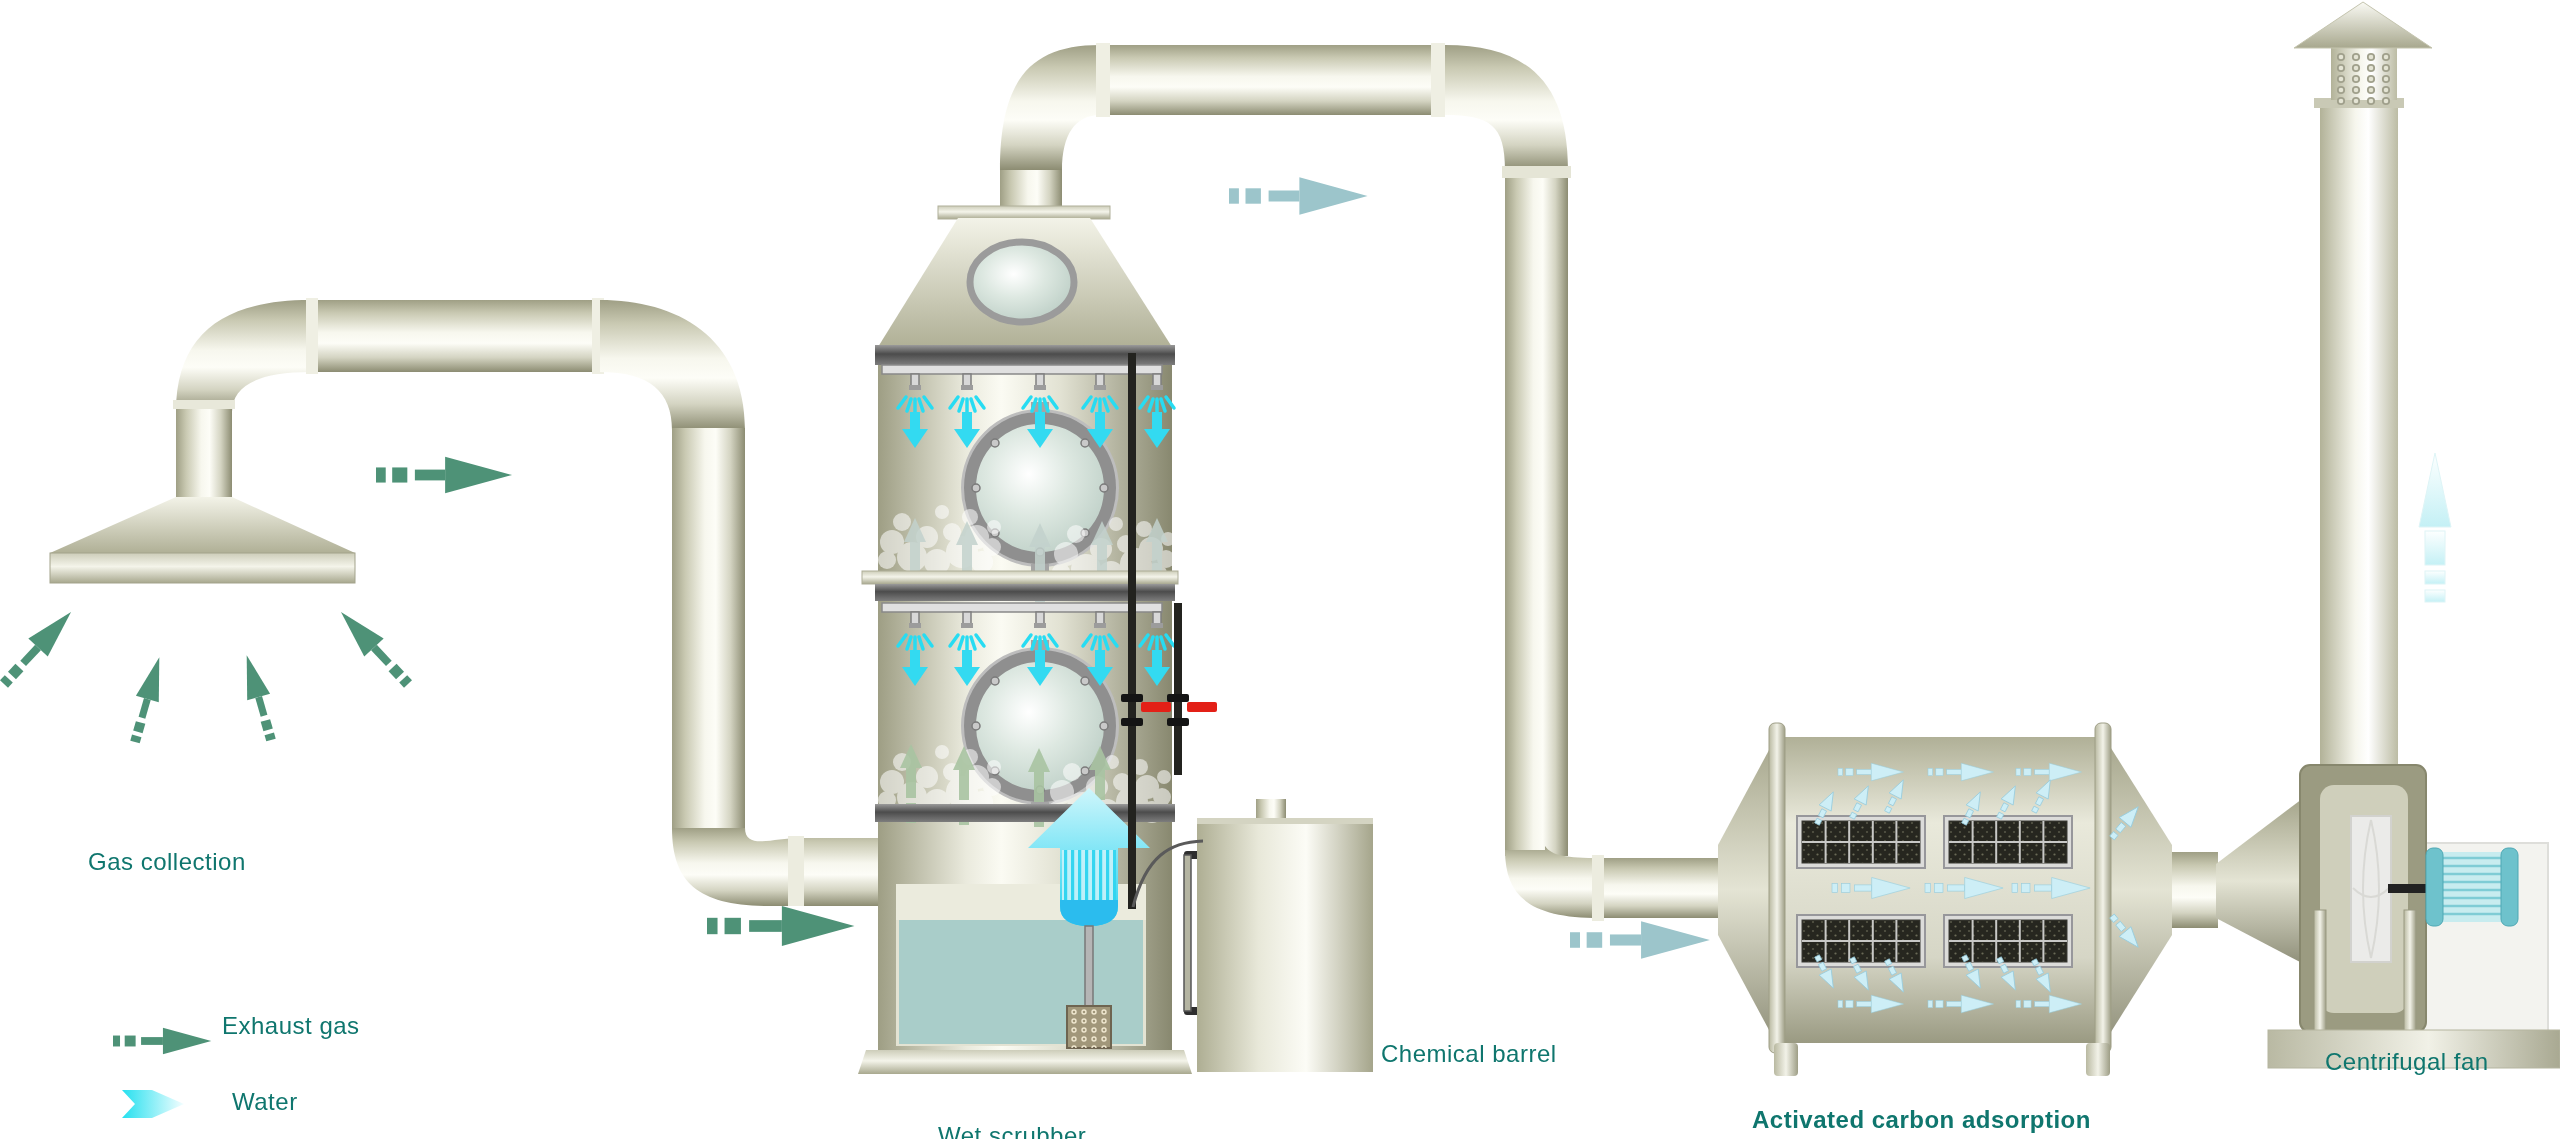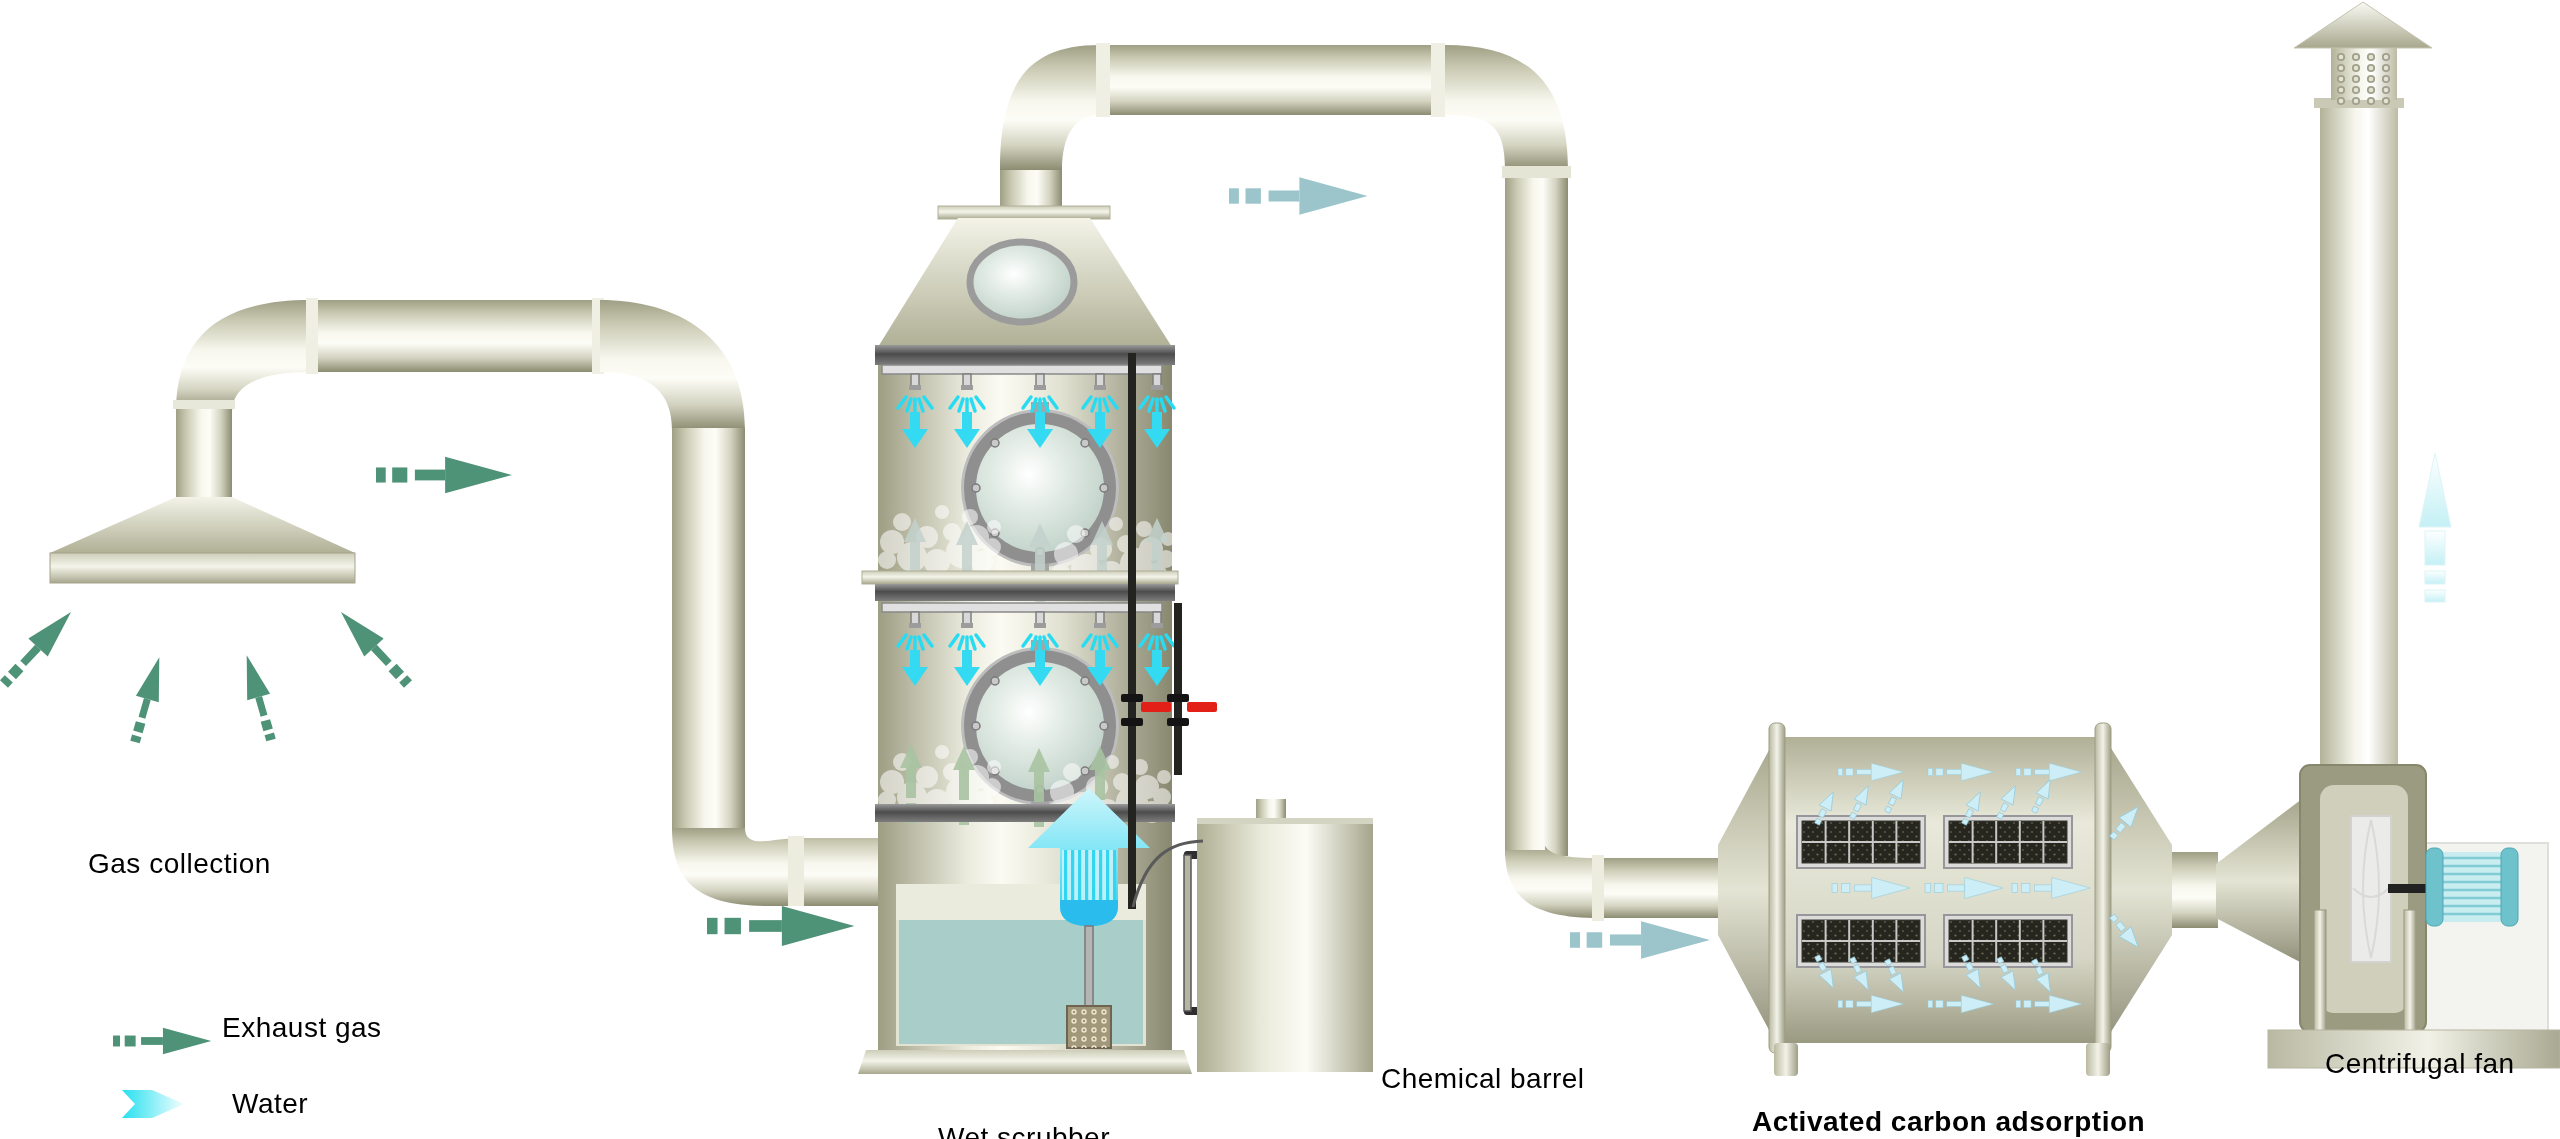--- a/index.html
+++ b/index.html
@@ -1,19 +1,19 @@
 <!DOCTYPE html>
 <html><head>
 <meta charset="utf-8">
 <style>
   html,body{margin:0;padding:0;background:#ffffff;}
   #stage{position:relative;width:2560px;height:1139px;background:#ffffff;overflow:hidden;
          font-family:"Liberation Sans", sans-serif;}
   #scene{position:absolute;left:0;top:0;}
-  .lbl{position:absolute;font-size:28px;color:#000000;white-space:nowrap;letter-spacing:0.5px;}
+  .lbl{position:absolute;font-size:24px;color:#0f766e;white-space:nowrap;letter-spacing:0.5px;}
 </style>
 </head>
 <body>
 
 <div id="stage">
 
 <svg id="scene" width="2560" height="1139" viewBox="0 0 2560 1139">
 <defs>
   <linearGradient id="gPipeHv" x1="0" y1="0" x2="0" y2="1">
     <stop offset="0" stop-color="#9f9f85"></stop>
@@ -463,19 +463,19 @@
 <g>
   <use href="#aDash" transform="translate(113,1041) scale(0.78)" fill="#4e9277"></use>
   <g transform="translate(122,1104)">
     <polygon points="0,-14 30,-14 62,0 30,14 0,14 13,0" fill="url(#gWaterA)"></polygon>
   </g>
 </g>
 </svg>
 
 <div class="lbl" style="left:88px;top:848px;">Gas collection</div>
 <div class="lbl" style="left:938px;top:1102px;margin-top:20px;">Wet scrubber</div>
-<div class="lbl" style="left:1381px;top:1063px;">Chemical barrel</div>
+<div class="lbl" style="left:1381px;top:1040px;">Chemical barrel</div>
 <div class="lbl" style="left:1752px;top:1106px;font-weight:bold;">Activated carbon adsorption</div>
 <div class="lbl" style="left:2325px;top:1048px;">Centrifugal fan</div>
 <div class="lbl" style="left:222px;top:1012px;">Exhaust gas</div>
 <div class="lbl" style="left:232px;top:1088px;">Water</div>
 
 </div>
 
 </body></html>

